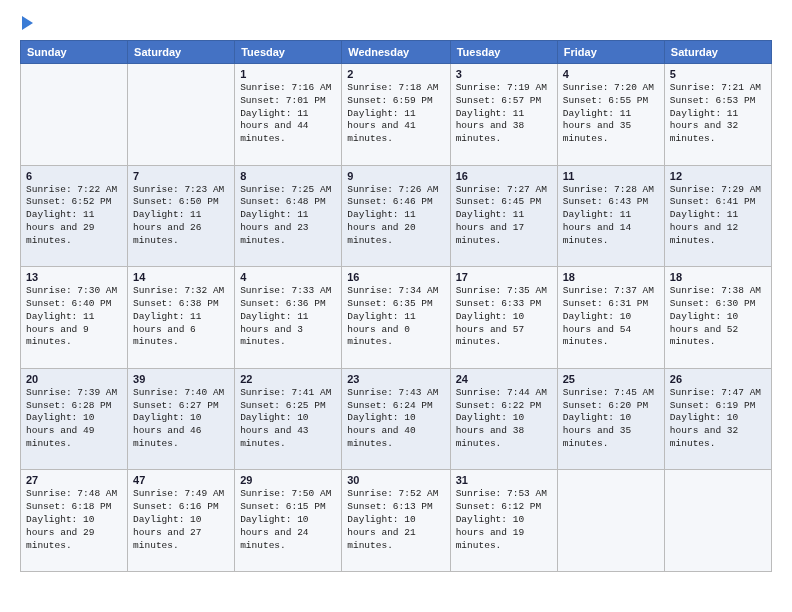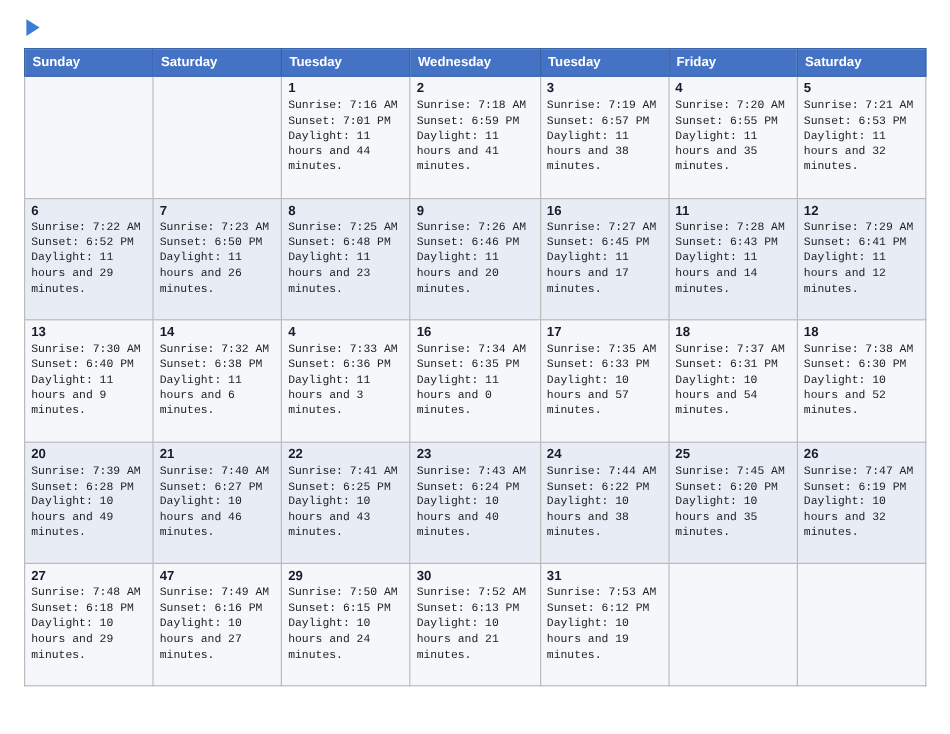--- a/index.html
+++ b/index.html
@@ -215,21 +215,21 @@
             <span class="day-number">18</span>
             <div class="day-info">Sunrise: 7:38 AM<br>Sunset: 6:30 PM<br>Daylight: 10 hours and 52 minutes.</div>
           </td>
         </tr>
         <tr>
           <td>
             <span class="day-number">20</span>
             <div class="day-info">Sunrise: 7:39 AM<br>Sunset: 6:28 PM<br>Daylight: 10 hours and 49 minutes.</div>
           </td>
           <td>
-            <span class="day-number">21</span>
+            <span class="day-number">39</span>
             <div class="day-info">Sunrise: 7:40 AM<br>Sunset: 6:27 PM<br>Daylight: 10 hours and 46 minutes.</div>
           </td>
           <td>
             <span class="day-number">22</span>
             <div class="day-info">Sunrise: 7:41 AM<br>Sunset: 6:25 PM<br>Daylight: 10 hours and 43 minutes.</div>
           </td>
           <td>
             <span class="day-number">23</span>
             <div class="day-info">Sunrise: 7:43 AM<br>Sunset: 6:24 PM<br>Daylight: 10 hours and 40 minutes.</div>
           </td>

